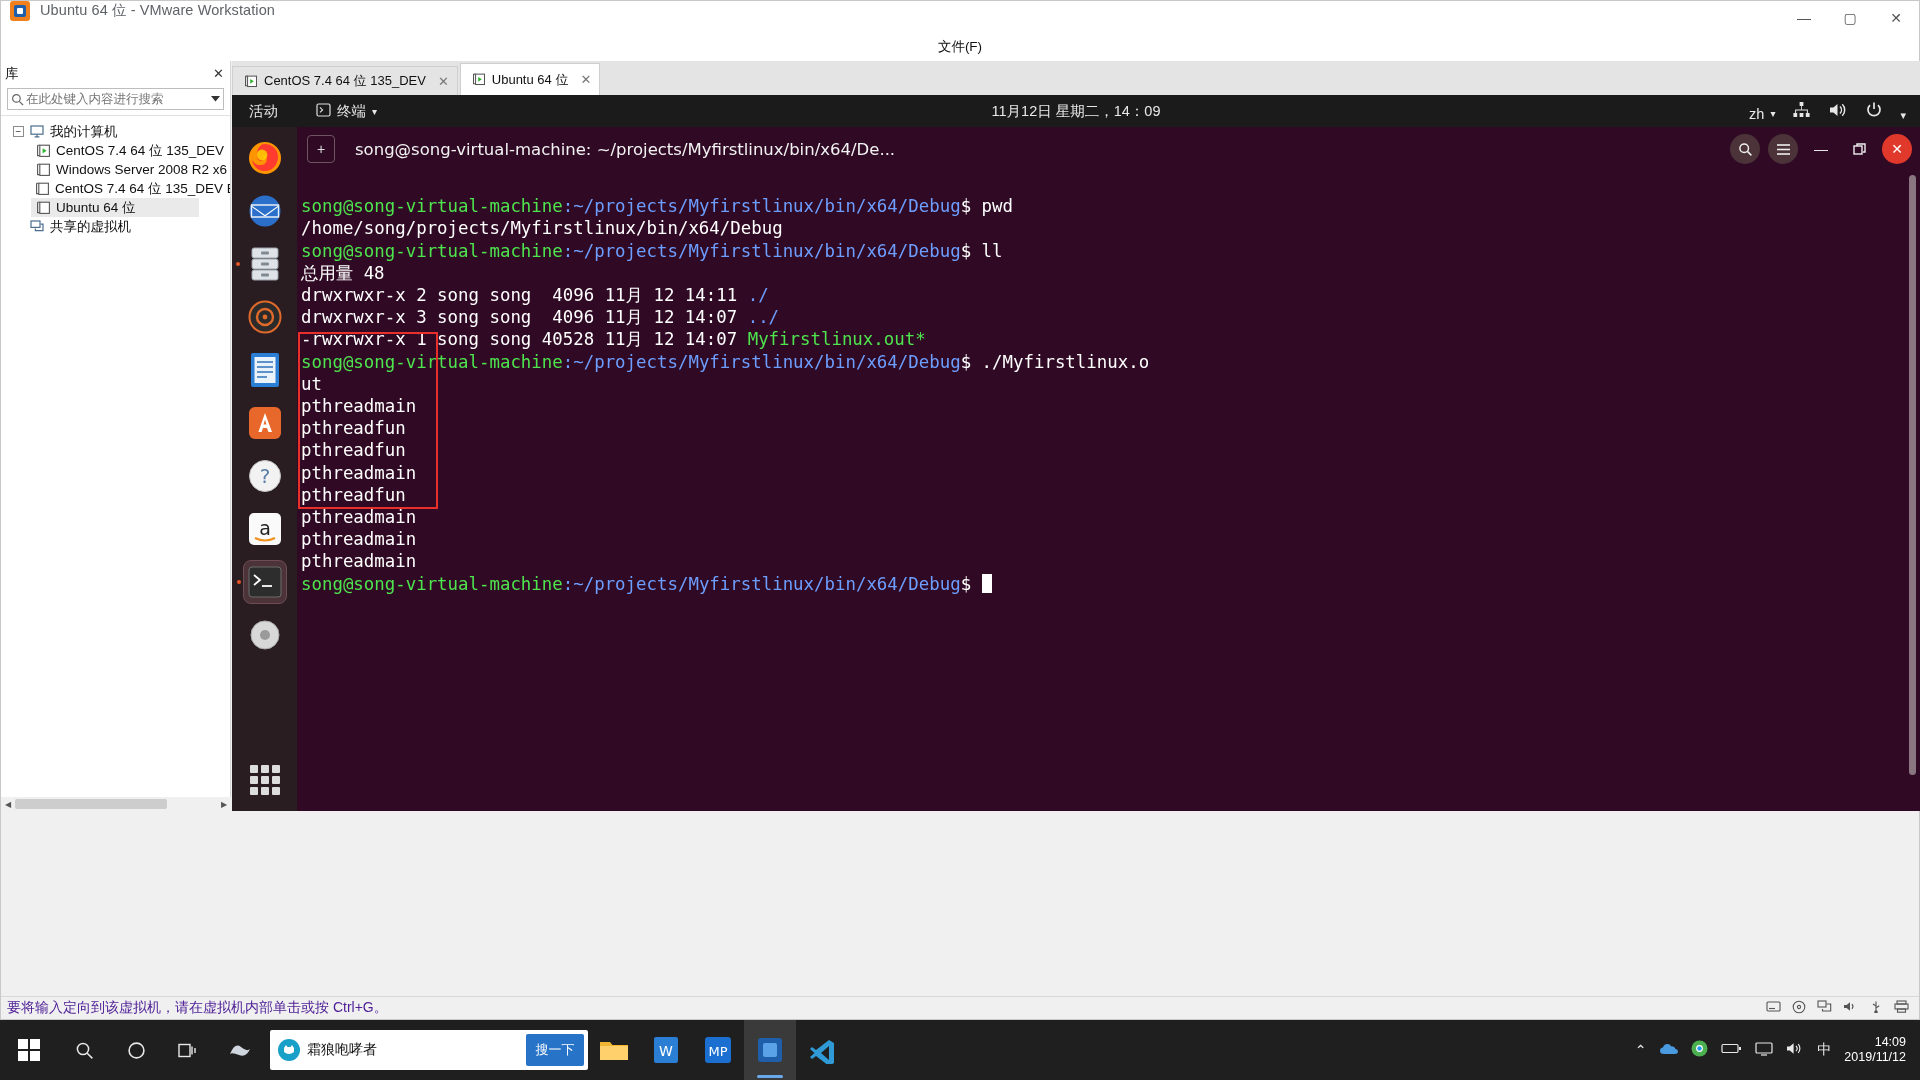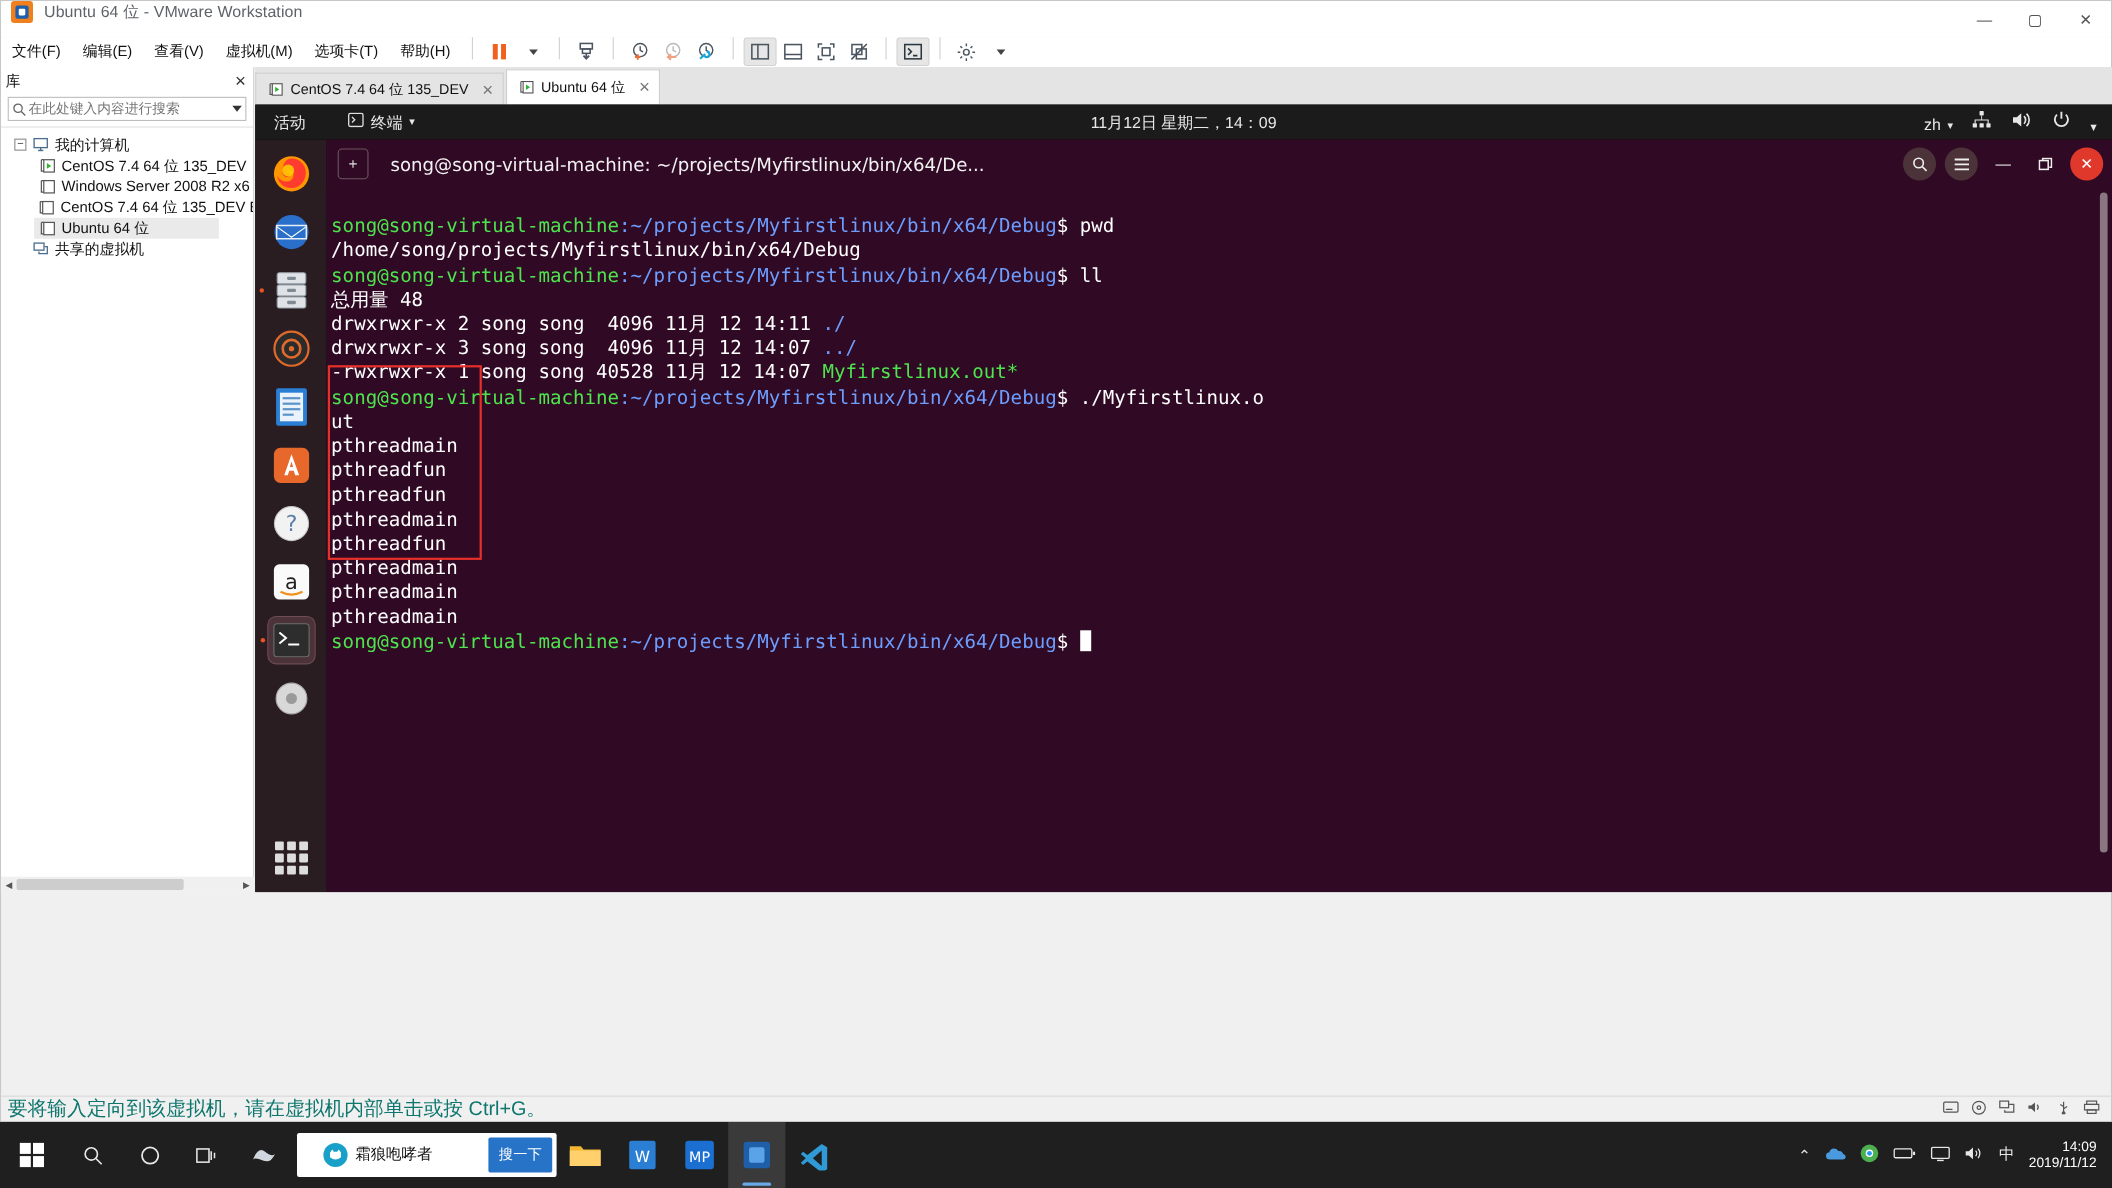--- a/index.html
+++ b/index.html
@@ -82,30 +82,30 @@
   .term-body { position:absolute; left:0; top:44px; right:0; bottom:0; padding:2px 0 0 4px; font-family:"DejaVu Sans Mono", monospace; font-size:17.4px; line-height:22.2px; color:#ffffff; white-space:pre; }
   .t-green { color:#4ee44e; }
   .t-blue  { color:#6d9eff; }
   .t-white { color:#ffffff; }
   .cursor { display:inline-block; width:10px; height:19px; background:#fff; vertical-align:-3px; }
   .redbox { position:absolute; border:2px solid #e8302a; }
   .term-scrollbar { position:absolute; right:4px; top:48px; width:7px; bottom:4px; }
   .term-thumb { width:7px; background:#8a7680; border-radius:4px; }
 
   .vm-statusbar { position:absolute; left:0; bottom:0; width:100%; height:23px; background:#f0f0f0; border-top:1px solid #d8d8d8; display:flex; align-items:center; }
-  .vmsb-text { font-size:18px; color:#0f766e; padding-left:6px; }
+  .vmsb-text { font-size:14px; color:#4c1d95; padding-left:6px; }
   .vmsb-icons { margin-left:auto; display:flex; align-items:center; gap:11px; padding-right:10px; color:#555; font-size:12px; }
 
   
   .taskbar { position:absolute; left:0; bottom:0; width:1920px; height:60px; background:#1f1f1f; display:flex; align-items:center; }
   .tb-start { width:58px; height:60px; display:flex; align-items:center; justify-content:center; }
   .win-logo { width:22px;height:22px; display:grid; grid-template-columns:1fr 1fr; grid-template-rows:1fr 1fr; gap:2.5px; }
   .win-logo i { background:#ffffff; }
   .tb-sq { width:52px;height:60px; display:flex; align-items:center; justify-content:center; color:#e6e6e6; font-size:17px; }
-  .tb-search { width:236px; height:40px; margin-left:4px; background:#ffffff; border-radius:2px; display:flex; align-items:center; padding-left:24px;justify-content:center; }
+  .tb-search { width:318px; height:40px; margin-left:4px; background:#ffffff; border-radius:2px; display:flex; align-items:center; padding-left:8px;justify-content:center; }
   .tb-search .sico { width:22px;height:22px;border-radius:50%;background:#18a0c8; display:flex;align-items:center;justify-content:center;color:#fff;font-size:12px;}
   .tb-search .stxt { font-size:14px; color:#111; margin-left:7px; }
   .tb-searchbtn { width:58px;height:32px;background:#2673c8;color:#fff;font-size:13px;display:flex;align-items:center;justify-content:center;border-radius:2px;margin-left:4px;}
   .tb-app { width:52px;height:60px; display:flex; align-items:center; justify-content:center; position:relative;}
   .tb-app.active { background:#3a3a3a; }
   .tb-app .underline { position:absolute; bottom:2px; left:13px; width:26px; height:3px; background:#6aa9e9; border-radius:2px;}
   .tray { margin-left:auto; display:flex; align-items:center; gap:13px; padding-right:8px; color:#e8e8e8; font-size:14px;}
   .clock { text-align:right; color:#fff; font-size:12.5px; line-height:15px; padding-right:6px;}
 </style>
 </head>
@@ -123,21 +123,21 @@
     </div>
     <div class="tb-title">Ubuntu 64 位 - VMware Workstation</div>
     <div class="tb-buttons">
       <div class="tb-btn">—</div>
       <div class="tb-btn">▢</div>
       <div class="tb-btn close">✕</div>
     </div>
   </div>
 
   <div style="position:absolute;left:0;top:33px;width:100%;height:27px;background:#fff;">
-    <div style="display:flex;height:27px;">
+    <div style="display:flex;align-items:center;height:27px;flex-direction:column;">
       <div class="menu-item">文件(F)</div>
       <div class="menu-item">编辑(E)</div>
       <div class="menu-item">查看(V)</div>
       <div class="menu-item">虚拟机(M)</div>
       <div class="menu-item">选项卡(T)</div>
       <div class="menu-item">帮助(H)</div>
 
       <div class="tsep"></div>
 
       <div class="tbtn">

